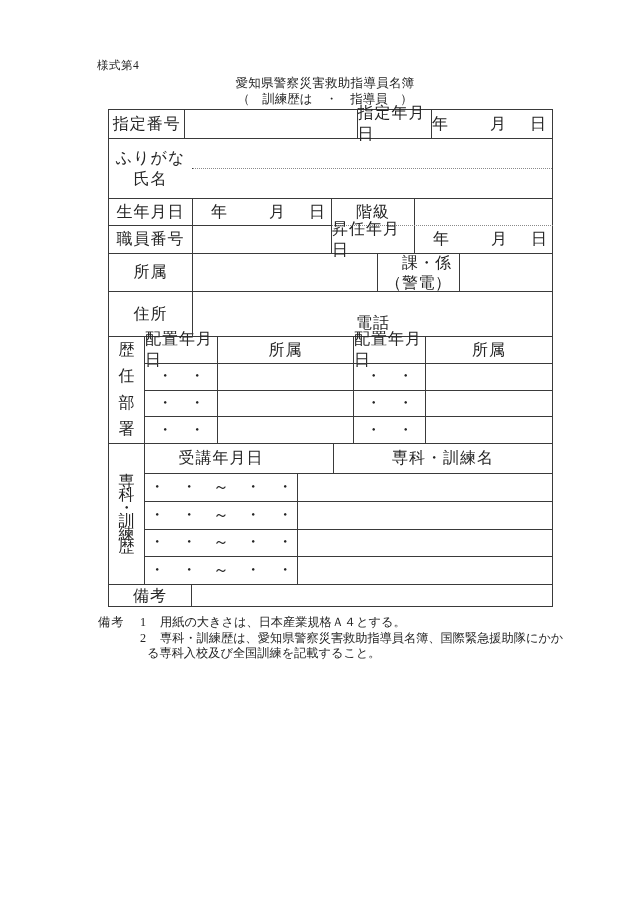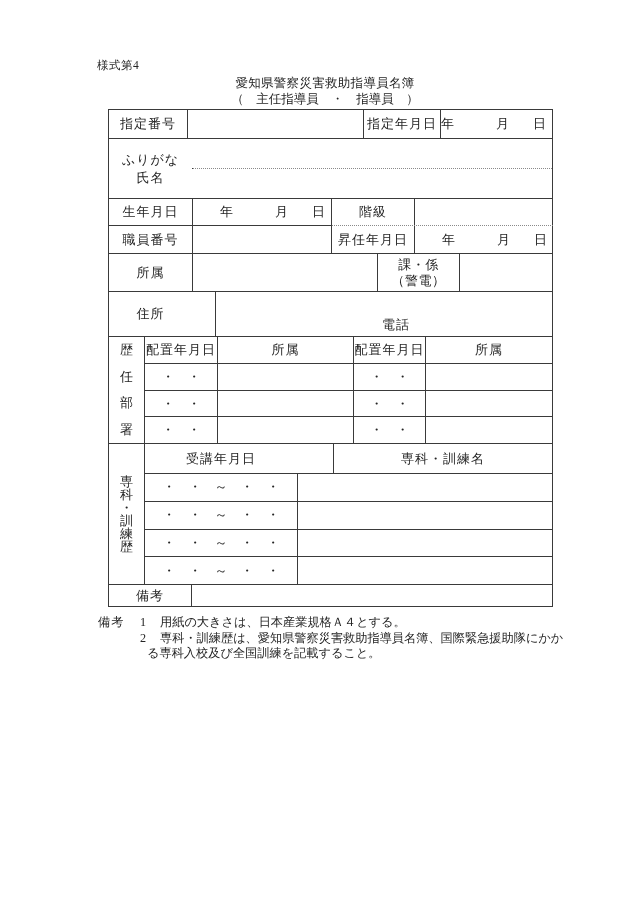--- a/index.html
+++ b/index.html
@@ -20,39 +20,39 @@
     position:absolute; left:100px; top:76px; width:450px;
     text-align:center; line-height:1.2;
   }
   .title { font-size:12.5px; letter-spacing:0.3px; }
   .subtitle { font-size:12.5px; margin-top:1px; }
 
   .ftable {
     position:absolute; left:108px; top:109px;
     width:445px; height:498px;
     border:1px solid #3a3a3a;
-    font-size:13px;
+    font-size:16px;
   }
   .row { display:flex; width:100%; }
   .bt { border-top:1px solid #3a3a3a; }
   .bl { border-left:1px solid #3a3a3a; }
   .cell { display:flex; align-items:center; justify-content:center; }
   .lab { letter-spacing:1px; }
 
   
   .w-l1 { width:83px; }
   .w-c2 { width:139px; }
   .w-c3 { width:82px;margin-left:46px; }
   .w-c4 { width:139px; flex:1; }
 
   .r1 { height:28px; }
   .r2 { height:60px;align-items:center; }
   .r34 { height:55px; }
   .r5 { height:38px; }
-  .r6 { height:45px;gap:23px; }
+  .r6 { height:45px; }
 
   .ymd { display:flex; justify-content:flex-end; align-items:center; }
   .ymd .y { margin-right:42px; }
   .ymd .m { margin-right:24px; }
   .ymd .d { margin-right:6px; }
 
   .namecol { display:flex; flex-direction:column; }
   .namecol > div { flex:1; display:flex; align-items:center; justify-content:center; letter-spacing:1px; }
   .merged { flex:1; display:flex; flex-direction:column; }
   .merged .half { height:50%; }
@@ -65,21 +65,21 @@
   .subrow { display:flex; height:26px; }
   .subrow.s2 { flex:1; }
   .sub-bt { border-top:1px solid #3a3a3a; }
   .w-c3r { width:82px; }
 
   .addr-merged { flex:1; position:relative; }
   .tel {
     position:absolute; left:139px; bottom:2px; width:82px;
     text-align:center; letter-spacing:1px;
   }
-  .two-line { text-align:center; line-height:1.2; letter-spacing:0.5px; }
+  .two-line { text-align:right; line-height:1.2; letter-spacing:0.5px; }
 
   
   .sec2 { height:107px; }
   .sidecol { width:35px; display:flex; flex-direction:column; align-items:center; }
   .sidecol.around { justify-content:space-around; }
   .sidecol.centered { justify-content:center; line-height:13px; }
   .secgrid { flex:1; display:flex; flex-direction:column; border-left:1px solid #3a3a3a; }
   .g-head { height:26px; display:flex; }
   .g-row { flex:1; display:flex; }
   .w-d1 { width:72px; }
@@ -110,21 +110,21 @@
 </style>
 </head>
 <body>
 
 <div class="page">
 
   <div class="form-no">様式第4</div>
 
   <div class="titles">
     <div class="title">愛知県警察災害救助指導員名簿</div>
-    <div class="subtitle">（　主任指導員　・　指導員　）</div>
+    <div class="subtitle">（　訓練歴は　・　指導員　）</div>
   </div>
 
   <div class="ftable">
 
     <div class="row r1">
       <div class="cell lab w-l1">指定番号</div>
       <div class="cell w-c2 bl"></div>
       <div class="cell lab w-c3 bl">指定年月日</div>
       <div class="ymd w-c4 bl">
         <span class="y">年</span>

